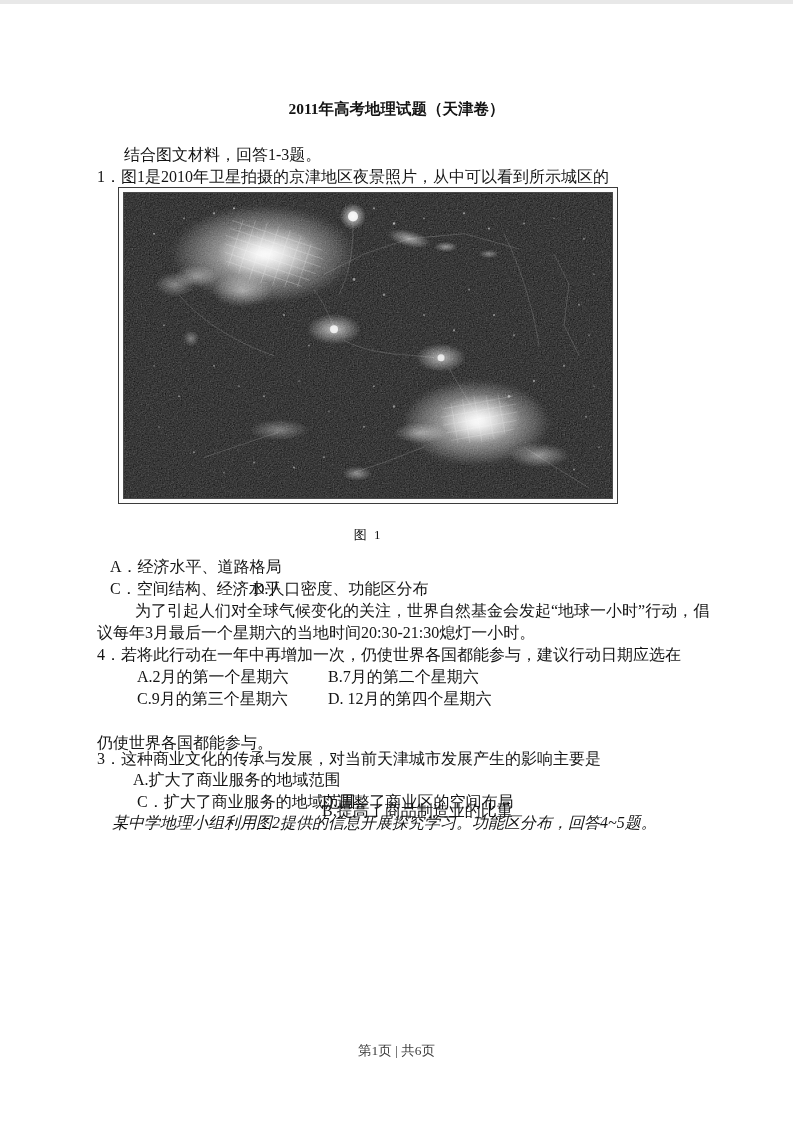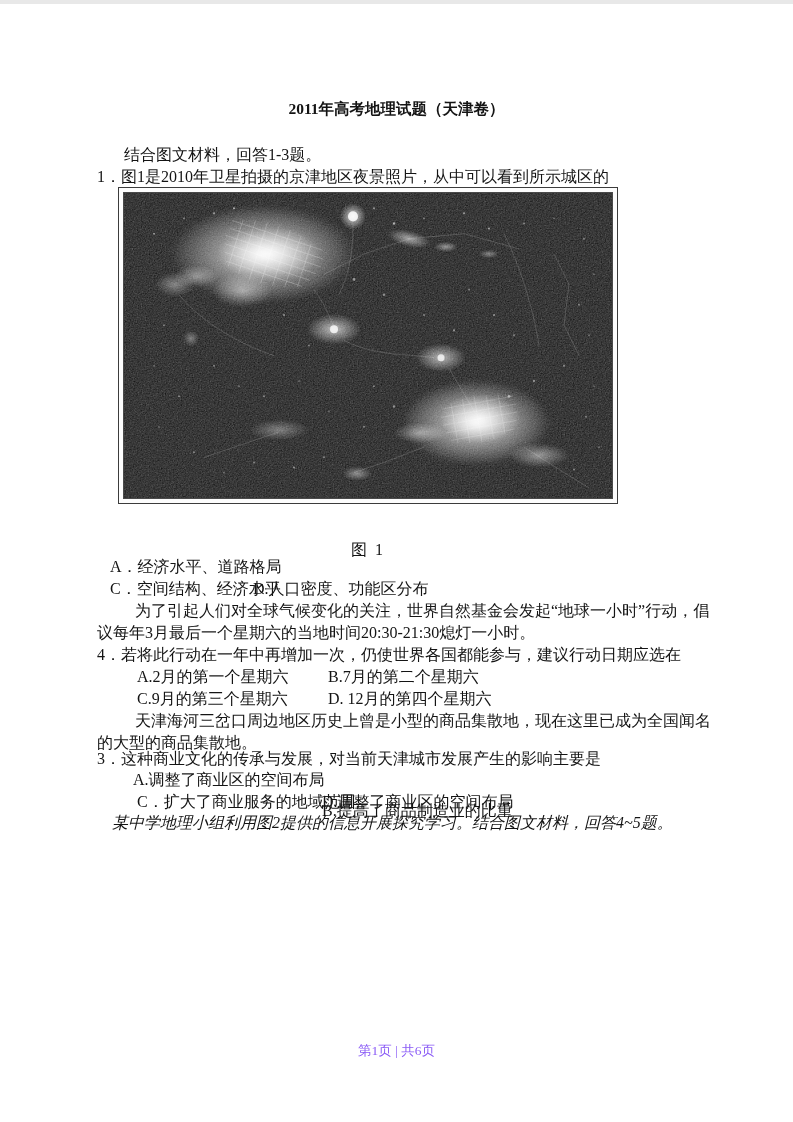--- a/index.html
+++ b/index.html
@@ -36,32 +36,32 @@
   }
   .photo-frame{
     width:100%;height:100%;
     box-sizing:border-box;
     border:1px solid #4a4a4a;
     background:#151515;
   }
   .photo-frame svg{display:block;width:100%;height:100%;}
   .caption{
     position:absolute;
-    left:118px;top:536px;width:500px;
+    left:118px;top:522px;width:500px;
     text-align:center;
-    font-size:16px;
+    font-size:13px;
     letter-spacing:2px;
   }
   .closing{font-style:italic;}
   .footer{
     position:absolute;
     left:0;top:1038px;width:793px;
     text-align:center;
     font-size:13.5px;
-    color:#8b5cf6;
+    color:#404040;
   }
 </style>
 </head>
 <body>
 
 <div class="page">
 
   <div class="title">2011年高考地理试题（天津卷）</div>
 
   <span class="ln" style="left:124px;top:140px">结合图文材料，回答1-3题。</span>
@@ -212,26 +212,25 @@
 
   <span class="ln" style="left:135px;top:596px">为了引起人们对全球气候变化的关注，世界自然基金会发起“地球一小时”行动，倡</span>
   <span class="ln" style="left:97px;top:618px">议每年3月最后一个星期六的当地时间20:30-21:30熄灯一小时。</span>
 
   <span class="ln" style="left:97px;top:640px">4．若将此行动在一年中再增加一次，仍使世界各国都能参与，建议行动日期应选在</span>
   <span class="ln" style="left:137px;top:662px">A.2月的第一个星期六</span>
   <span class="ln" style="left:328px;top:662px">B.7月的第二个星期六</span>
   <span class="ln" style="left:137px;top:684px">C.9月的第三个星期六</span>
   <span class="ln" style="left:328px;top:684px">D. 12月的第四个星期六</span>
 
-  <span class="ln" style="left:135px;top:706px">天津海河三岔口周边地区历史上曾是小型的商品集散地，现在这里已成为全国闻名</span>
-  <span class="ln" style="left:97px;top:728px">的大型的商品集散地。</span>
+  <span class="ln" style="left:97px;top:728px">仍使世界各国都能参与。</span>
 
   <span class="ln" style="left:97px;top:744px">3．这种商业文化的传承与发展，对当前天津城市发展产生的影响主要是</span>
-  <span class="ln" style="left:133px;top:765px">A.调整了商业区的空间布局</span>
+  <span class="ln" style="left:133px;top:765px">A.扩大了商业服务的地域范围</span>
   <span class="ln" style="left:322px;top:796px">B.提高了商品制造业的比重</span>
   <span class="ln" style="left:137px;top:787px">C．扩大了商业服务的地域范围</span>
   <span class="ln" style="left:322px;top:787px">D.调整了商业区的空间布局</span>
 
-  <span class="ln closing" style="left:112px;top:808px">某中学地理小组利用图2提供的信息开展探究学习。结合图文材料，回答4~5题。</span>
+  <span class="ln closing" style="left:112px;top:808px">某中学地理小组利用图2提供的信息开展探究学习。功能区分布，回答4~5题。</span>
 
   <div class="footer">第1页 | 共6页</div>
 
 </div>
 
 </body></html>

